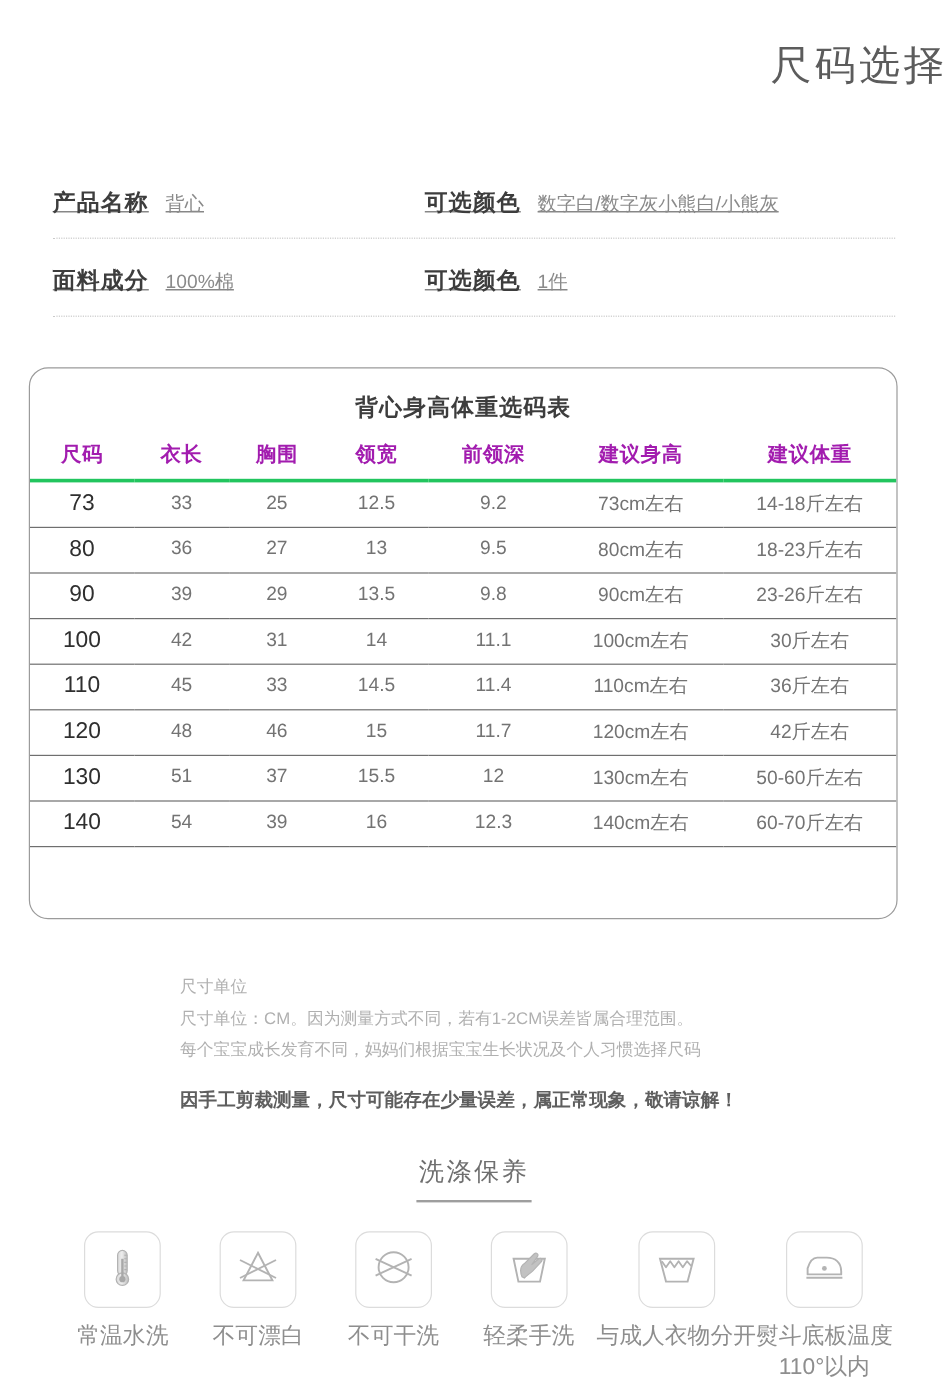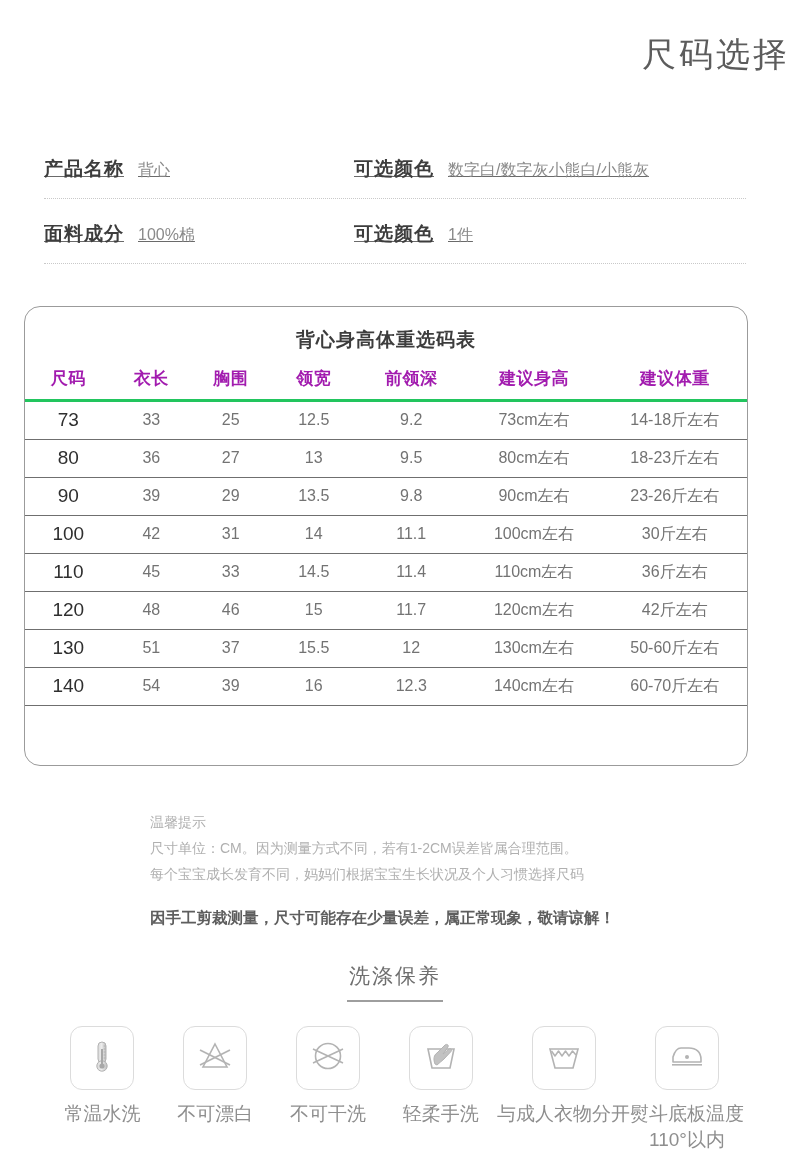--- a/index.html
+++ b/index.html
@@ -302,21 +302,21 @@
           <td>16</td>
           <td>12.3</td>
           <td>140cm左右</td>
           <td>60-70斤左右</td>
         </tr>
       </tbody>
   </table>
 </div>
 
 <div class="tips">
-  <div class="tip-line">温馨提示</div>
+  <div class="tip-line">尺寸单位</div>
   <div class="tip-line">尺寸单位：CM。因为测量方式不同，若有1-2CM误差皆属合理范围。</div>
   <div class="tip-line">每个宝宝成长发育不同，妈妈们根据宝宝生长状况及个人习惯选择尺码</div>
   <div class="tip-strong">因手工剪裁测量，尺寸可能存在少量误差，属正常现象，敬请谅解！</div>
 </div>
 
 <div class="care-section">
   <div class="care-heading">洗涤保养</div>
   <div class="care-rule"></div>
 
   <div class="care-items">

